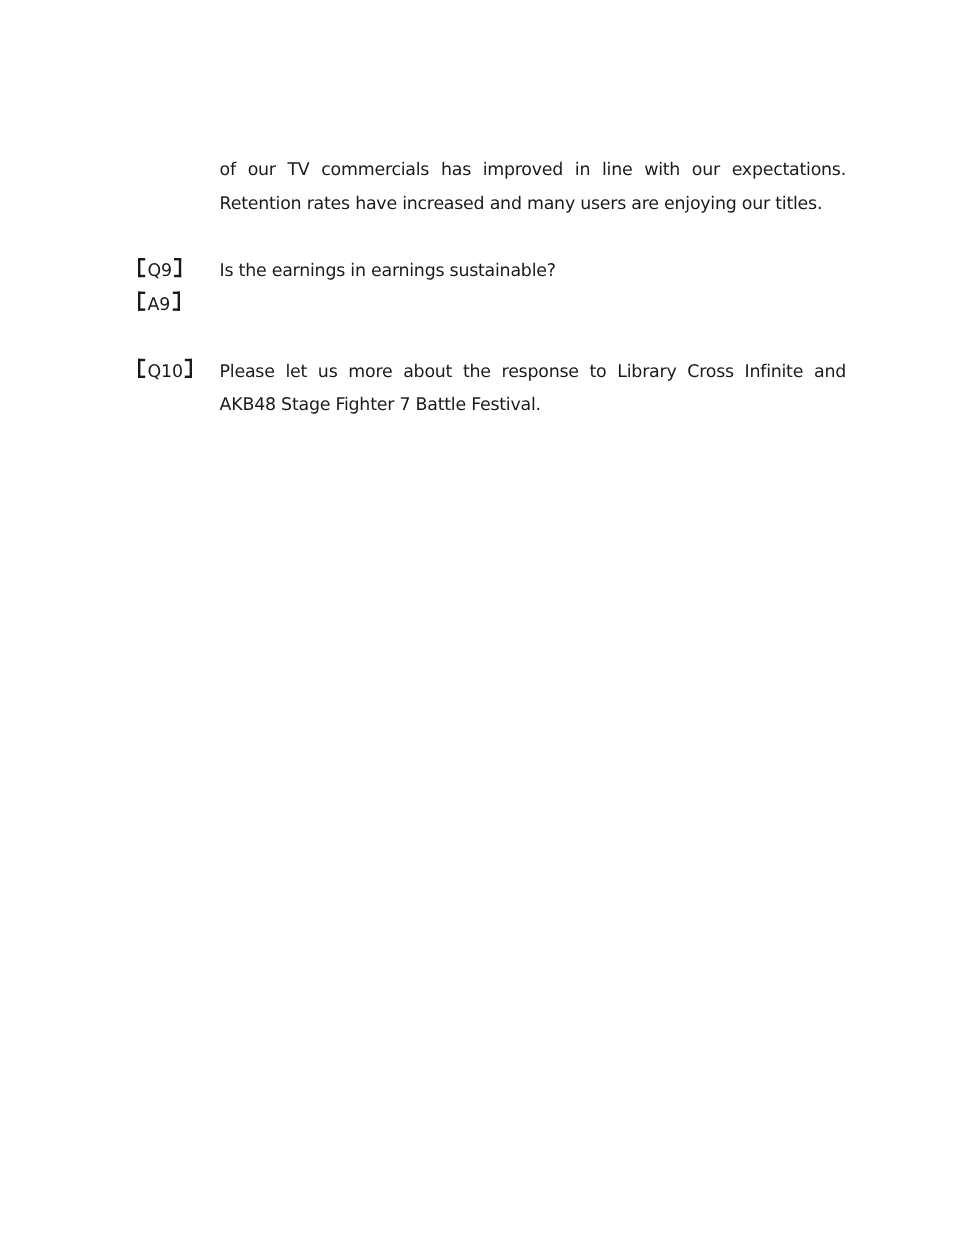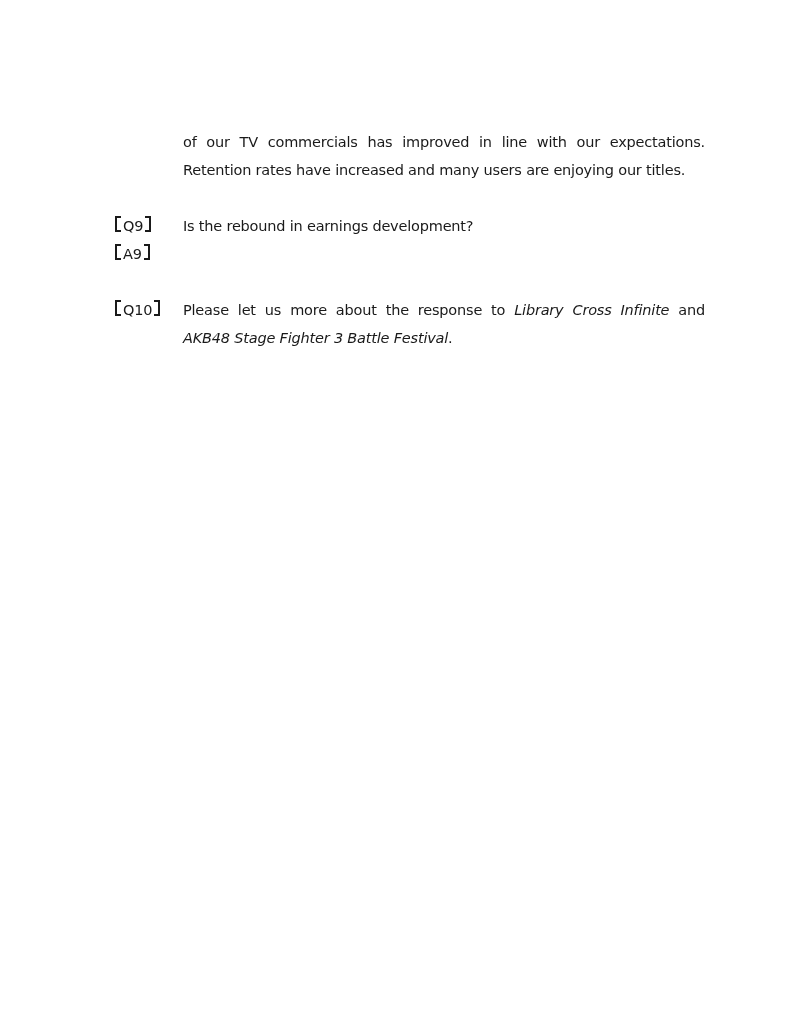--- a/index.html
+++ b/index.html
@@ -40,21 +40,20 @@
   }
   .qa-text {
     flex: 1 1 auto;
     font-size: 14.5px;
     line-height: 28px;
     letter-spacing: -0.2px;
     text-align: justify;
     text-justify: inter-word;
   }
   .seg-italic {
-    font-style: italic;
   }
   
   .bracket {
     display: inline-block;
     width: 4px;
     height: 12px;
     box-sizing: content-box;
     vertical-align: -1px;
   }
   .bracket.open {
@@ -74,23 +73,23 @@
 <body>
 
 <div class="page">
   <div class="doc" id="doc">
       <div class="qa-block">
         <div class="qa-label"></div>
         <div class="qa-text"><span class="seg-regular">of our TV commercials has improved in line with our expectations. Retention rates have increased and many users are enjoying our titles.</span></div>
       </div>
       <div class="qa-block gap">
         <div class="qa-label"><span class="bracket open"></span><span>Q9</span><span class="bracket close"></span></div>
-        <div class="qa-text"><span class="seg-regular">Is the rebound in earnings development?</span></div>
+        <div class="qa-text"><span class="seg-regular">Is the earnings in earnings sustainable?</span></div>
       </div>
       <div class="qa-block">
         <div class="qa-label"><span class="bracket open"></span><span>A9</span><span class="bracket close"></span></div>
       </div>
       <div class="qa-block gap">
         <div class="qa-label"><span class="bracket open"></span><span>Q10</span><span class="bracket close"></span></div>
-        <div class="qa-text"><span class="seg-regular">Please let us more about the response to </span><span class="seg-italic">Library Cross Infinite</span><span class="seg-regular"> and </span><span class="seg-italic">AKB48 Stage Fighter 3 Battle Festival</span><span class="seg-regular">.</span></div>
+        <div class="qa-text"><span class="seg-regular">Please let us more about the response to </span><span class="seg-italic">Library Cross Infinite</span><span class="seg-regular"> and </span><span class="seg-italic">AKB48 Stage Fighter 7 Battle Festival</span><span class="seg-regular">.</span></div>
       </div>
     </div>
 </div>
 
 </body></html>

